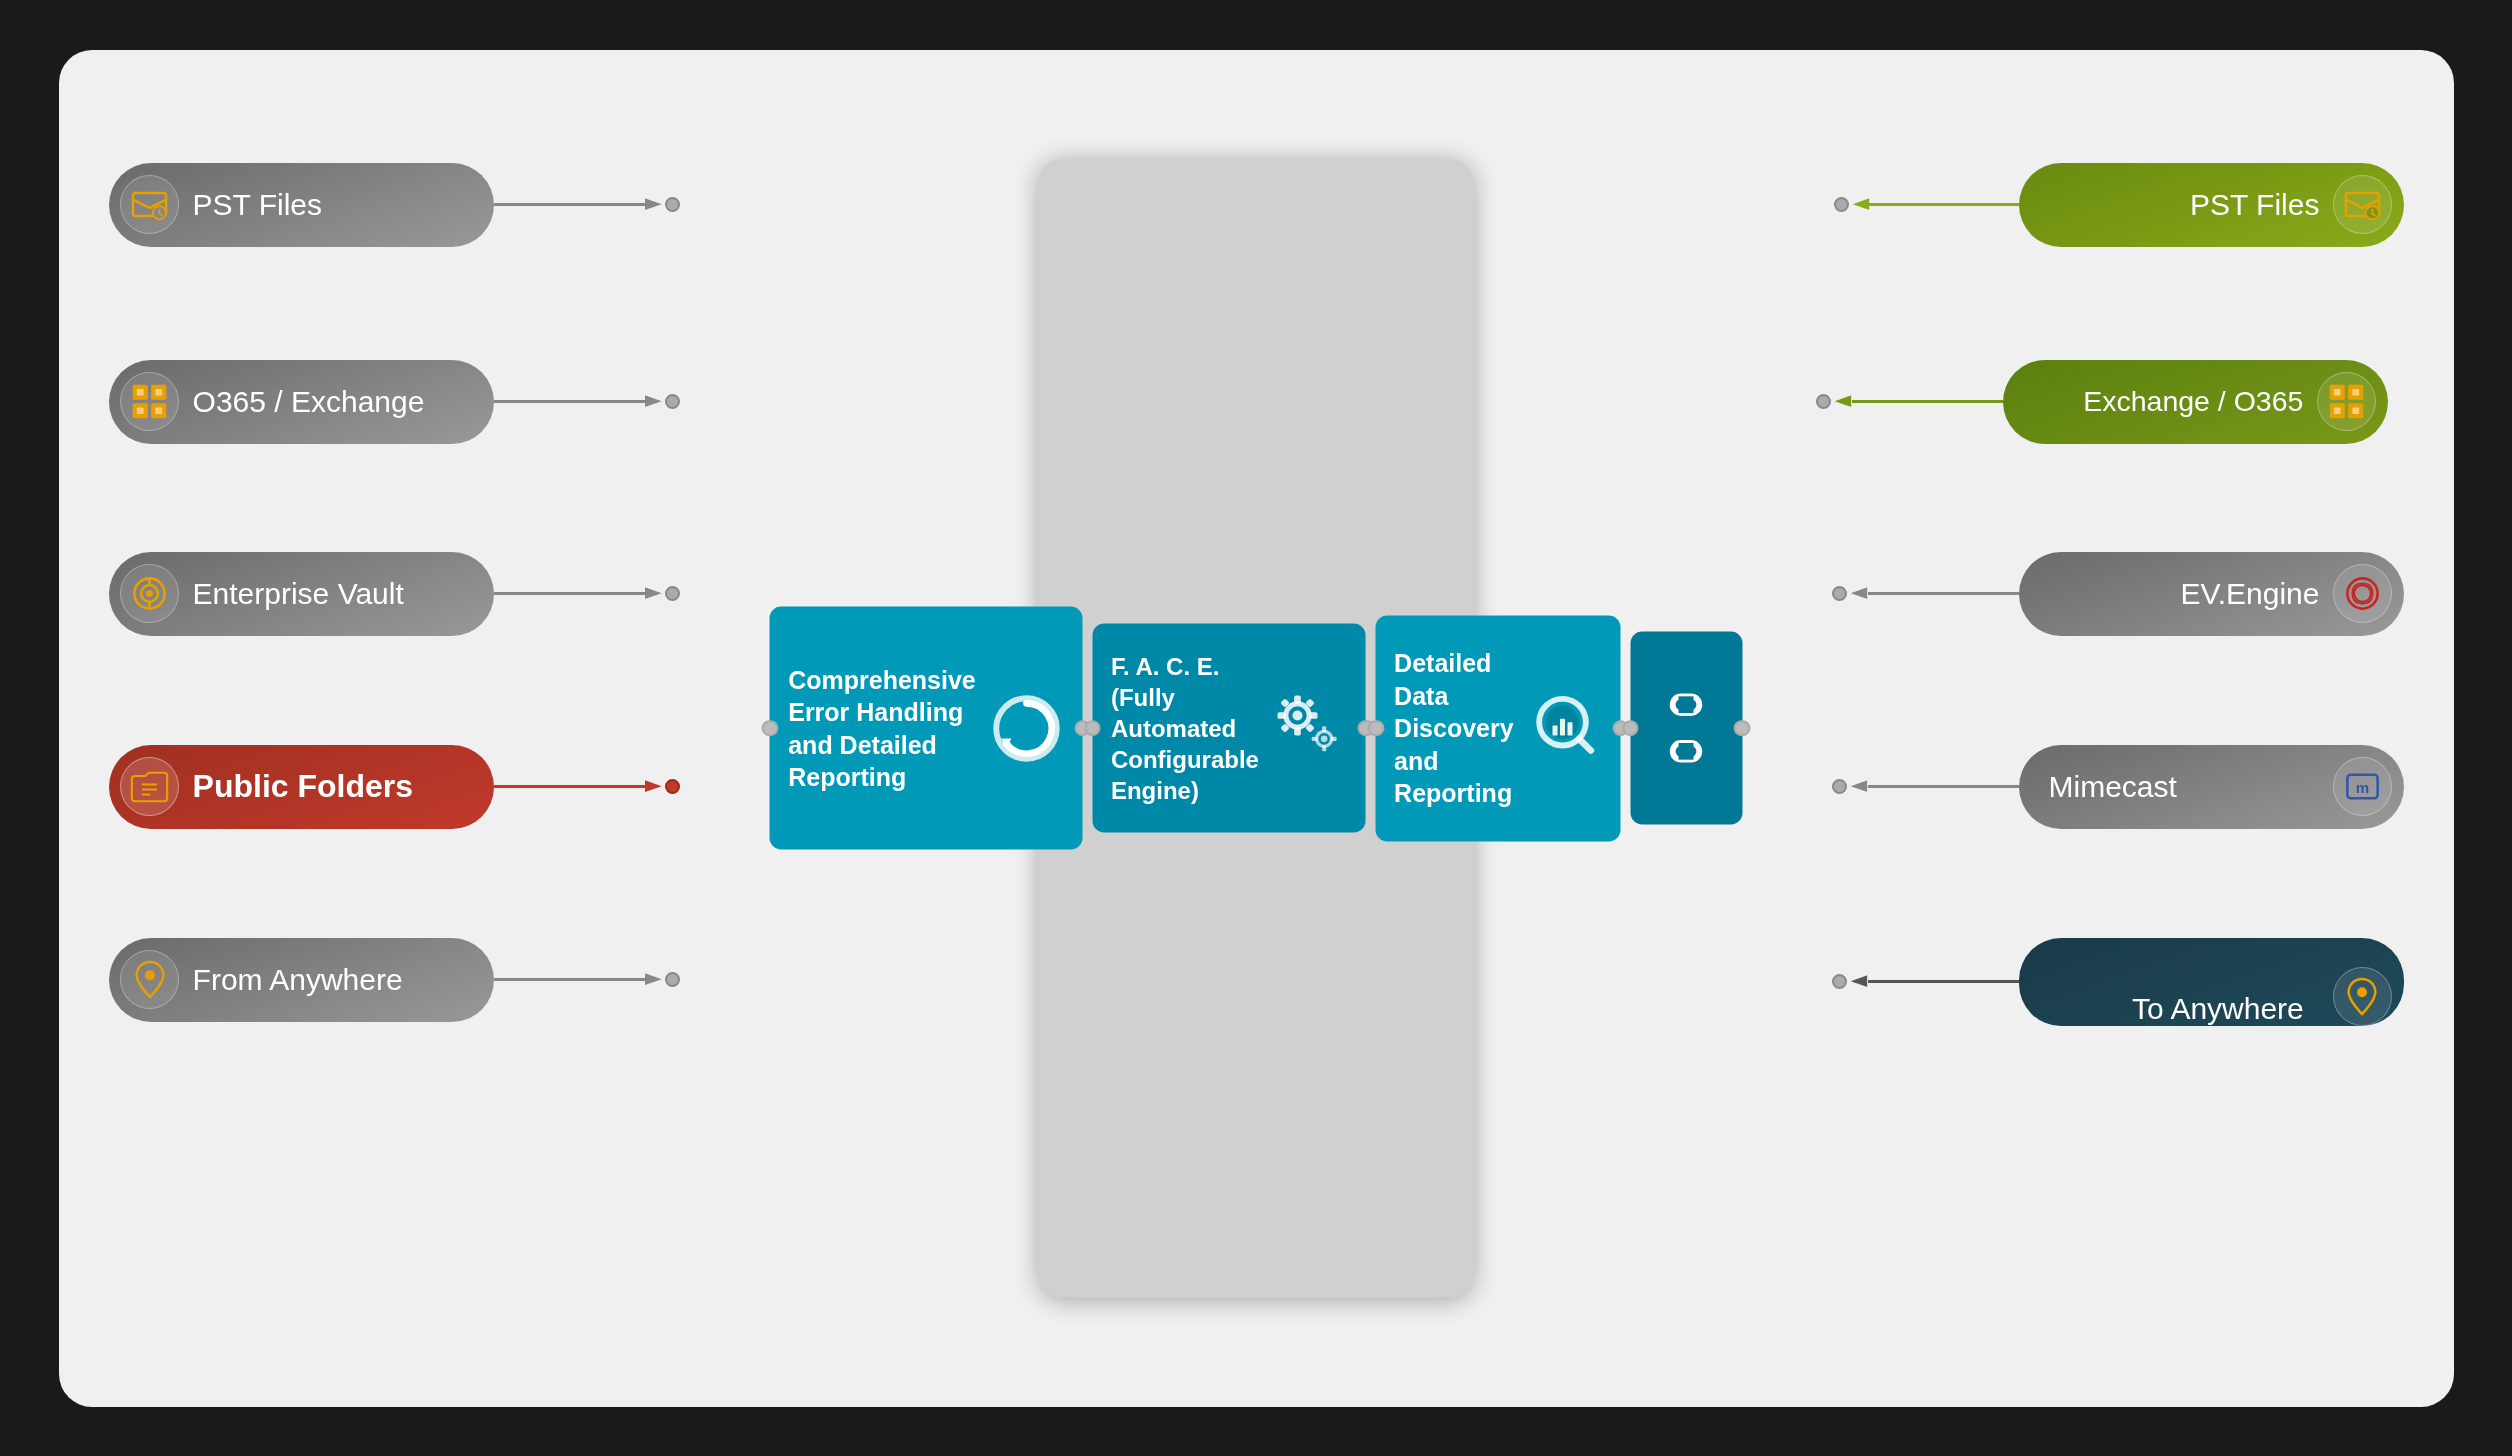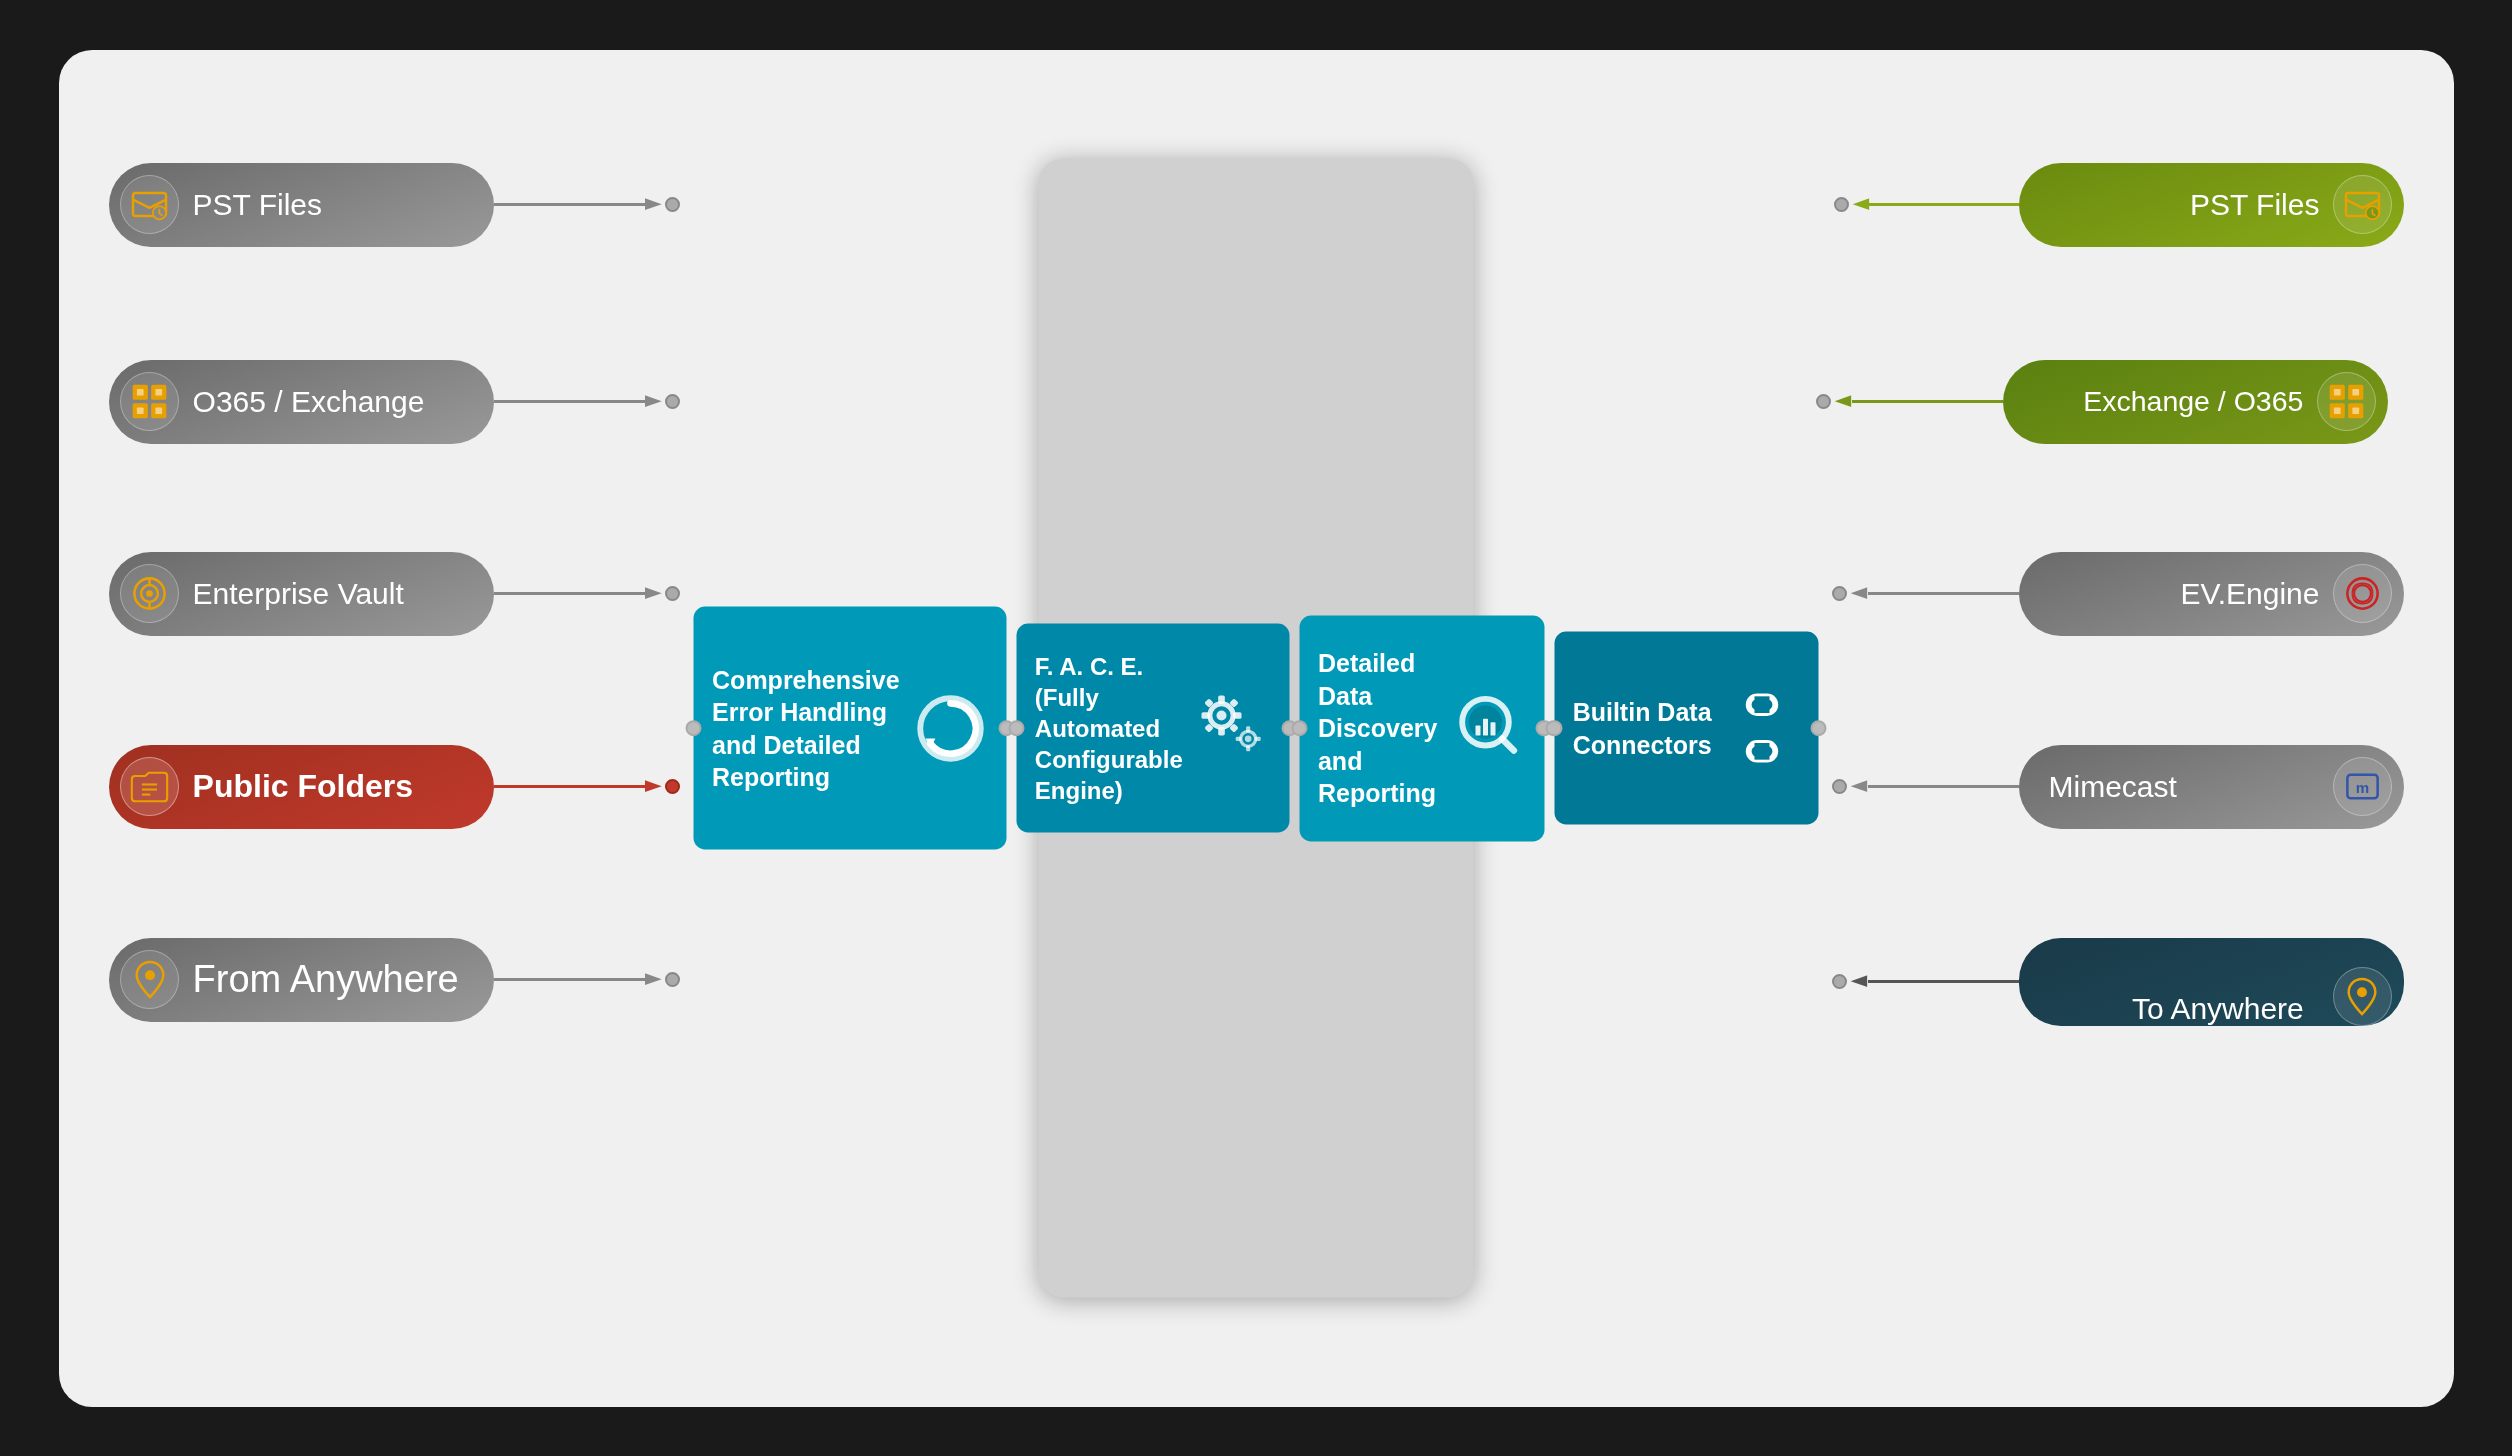--- a/index.html
+++ b/index.html
@@ -163,21 +163,20 @@
           <rect x="48" y="38" width="6" height="16" rx="1" fill="white" opacity="0.9"></rect>
 
           <line x1="62" y1="58" x2="76" y2="72" stroke="rgba(255,255,255,0.85)" stroke-width="8" stroke-linecap="round"></line>
         </svg>
       </div>
     </div>
 
     <div class="center-card" style="width:402px; min-height:193px; border-radius:11.7px; padding:23.4px 18.4px; display:flex; align-items:center; justify-content:space-between; gap:13.4px; position:relative; background:#007896;">
       <div class="panel-dot-left" style="top:50%; transform:translateY(-50%);"></div>
       <div class="panel-dot-right" style="top:50%; transform:translateY(-50%);"></div>
-      <div class="center-card-text" style="font-size:25px; color:white; font-weight:600; line-height:1.3;">Builtin Data Connectors</div>
       <div class="center-card-icon">
         <svg width="67" height="75" viewBox="0 0 80 90">
 
           <g transform="translate(40,45)">
 
             <rect x="-16" y="-38" width="32" height="20" rx="10" ry="10" fill="none" stroke="white" stroke-width="7"></rect>
             <rect x="-9" y="-38" width="18" height="20" rx="0" fill="#007896"></rect>
 
             <rect x="-16" y="18" width="32" height="20" rx="10" ry="10" fill="none" stroke="white" stroke-width="7"></rect>
             <rect x="-9" y="18" width="18" height="20" rx="0" fill="#007896"></rect>
@@ -281,21 +280,21 @@
   </div>
 
   <div style="position:absolute; left:50px; top:888px; display:flex; align-items:center;">
     <div style="background: linear-gradient(160deg,#6a6a6a,#999); border-radius:42px; height:84px; min-width:385px; display:flex; align-items:center; padding:0 30px 0 11.7px; gap:13.4px;">
       <div style="width:59px;height:59px;border-radius:50%;background:rgba(255,255,255,0.1);border:1.7px solid rgba(255,255,255,0.3);display:flex;align-items:center;justify-content:center;">
         <svg width="30" height="39" viewBox="0 0 36 46">
           <path d="M18 2 C8 2 2 10 2 18 C2 28 18 44 18 44 C18 44 34 28 34 18 C34 10 28 2 18 2Z" fill="none" stroke="#e8a000" stroke-width="3"></path>
           <circle cx="18" cy="18" r="6" fill="#e8a000"></circle>
         </svg>
       </div>
-      <span style="font-size:38px;font-weight:500;color:white;">From Anywhere</span>
+      <span style="font-size:30px;font-weight:500;color:white;">From Anywhere</span>
     </div>
     <div style="display:flex;align-items:center;">
       <div style="width:151px;height:3.3px;background:#888;"></div>
       <svg width="23.4" height="18.4" viewBox="0 0 28 22">
         <polygon points="0,4 20,11 0,18" fill="#888"></polygon>
       </svg>
     </div>
     <div style="width:15px;height:15px;border-radius:50%;background:#aaa;border:2.5px solid #888;margin-left:-3.3px;"></div>
   </div>
 

